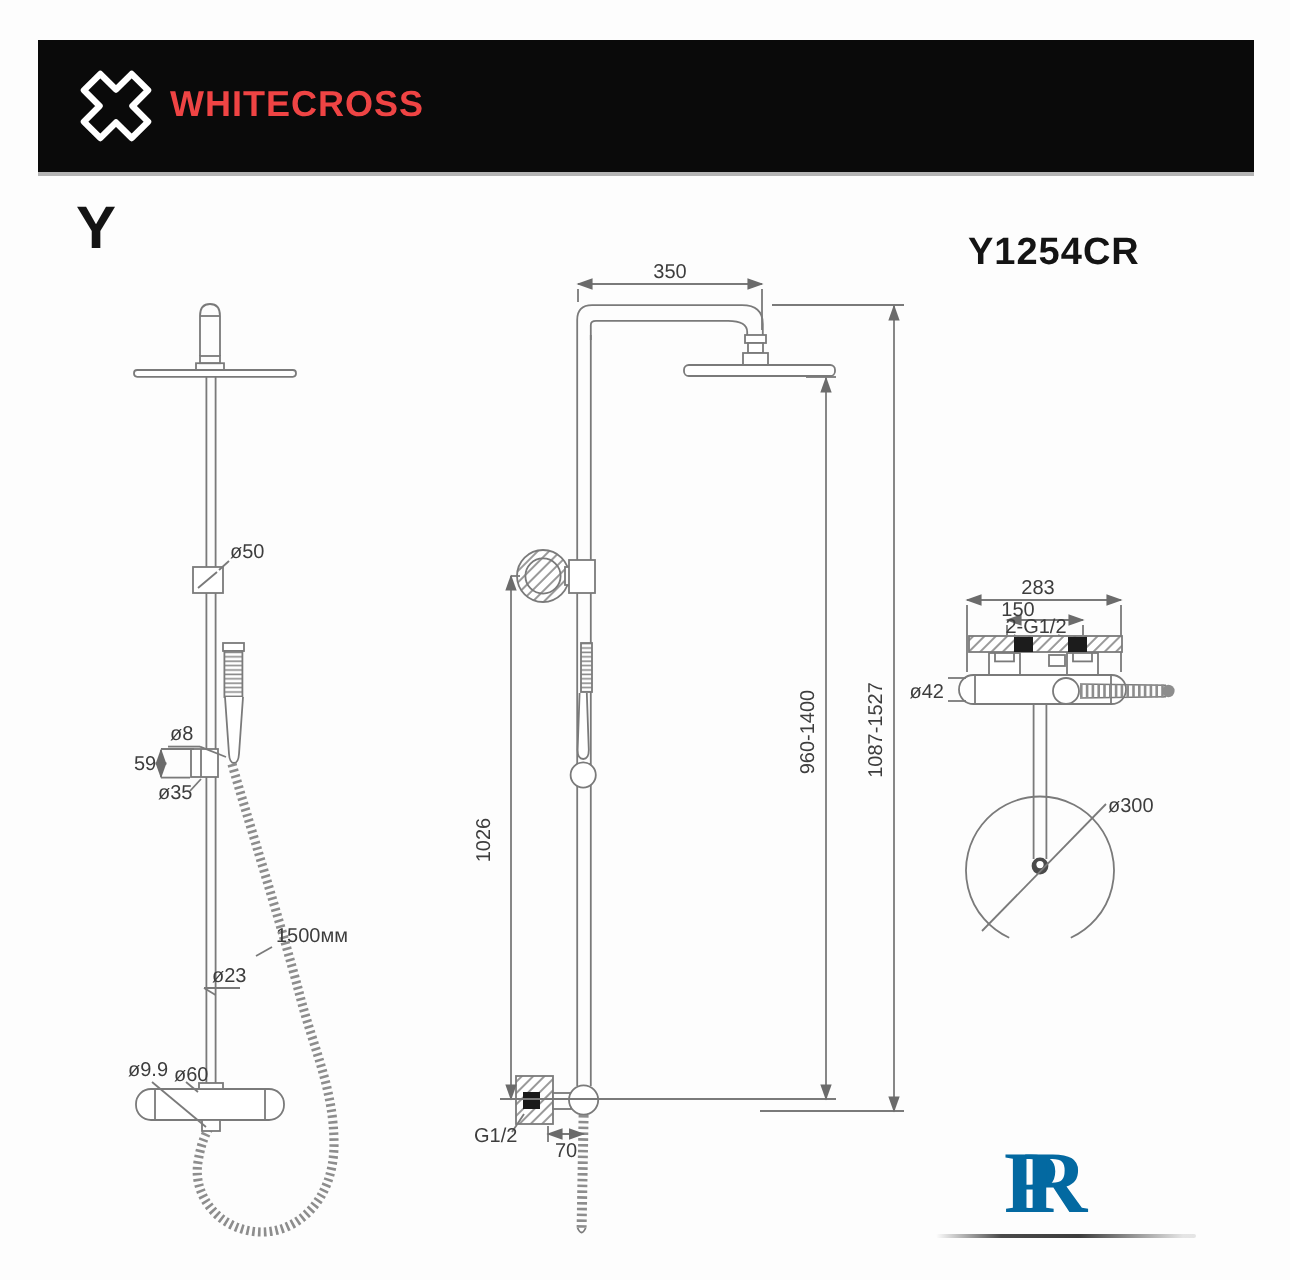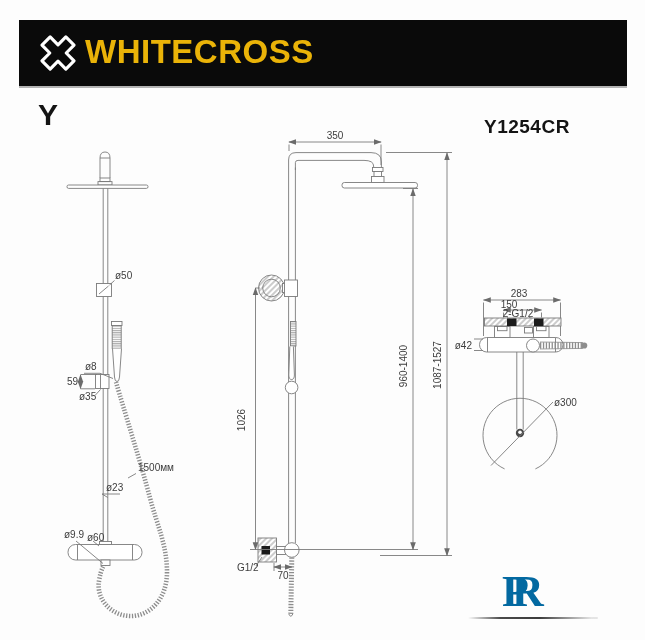--- a/index.html
+++ b/index.html
@@ -8,21 +8,21 @@
     background:#fdfdfd; overflow:hidden;
     font-family:"Liberation Sans", sans-serif;
   }
   .header-bar {
     position:absolute; left:19px; top:20px; width:608px; height:66px;
     background:#0a0a0a; box-shadow:0 2px 0 rgba(120,120,120,.55);
     display:flex; align-items:center;
   }
   .brand-logo { margin-left:20px; }
   .brand-text {
-    color:#eab308; font-size:33px; font-weight:700; letter-spacing:.5px;
+    color:#ef4444; font-size:18px; font-weight:700; letter-spacing:.5px;
     margin-left:8px; margin-top:-2px;
   }
   .series-label {
     position:absolute; left:38px; top:98px; font-size:30px; font-weight:700; color:#141414;
   }
   .model-number {
     position:absolute; left:484px; top:116px; font-size:19px; font-weight:700;
     color:#141414; letter-spacing:.5px;
   }
   svg.drawing { position:absolute; left:0; top:0; }

